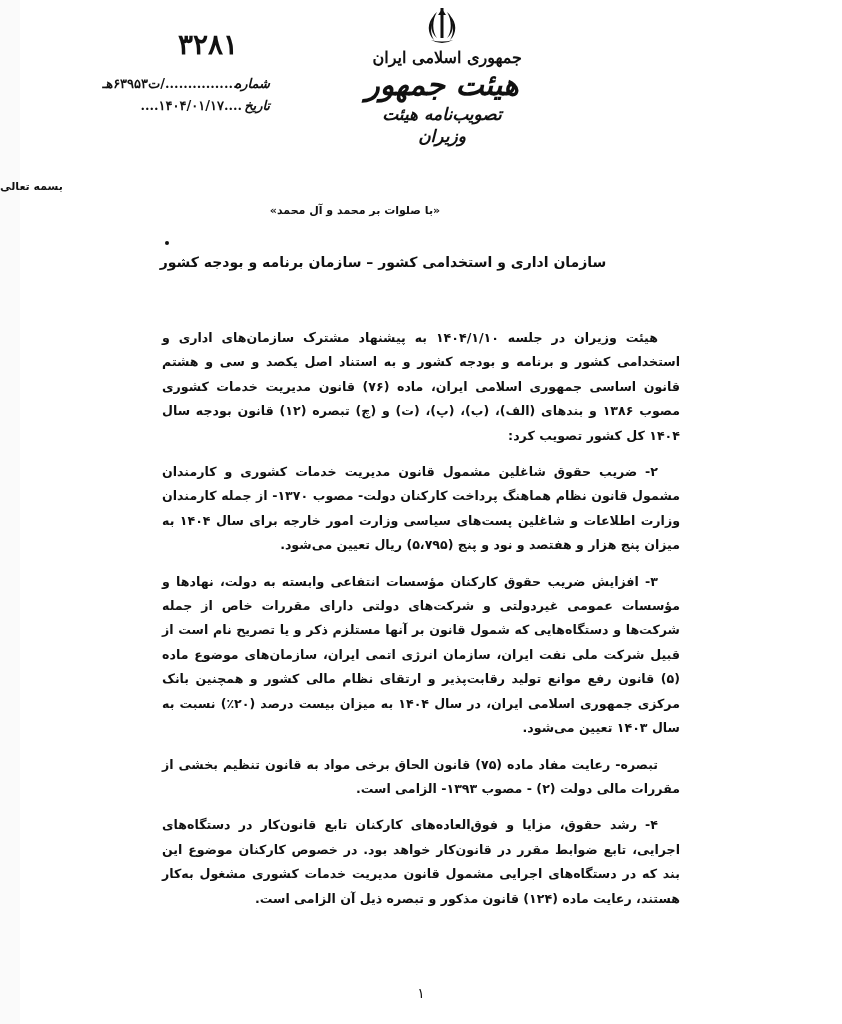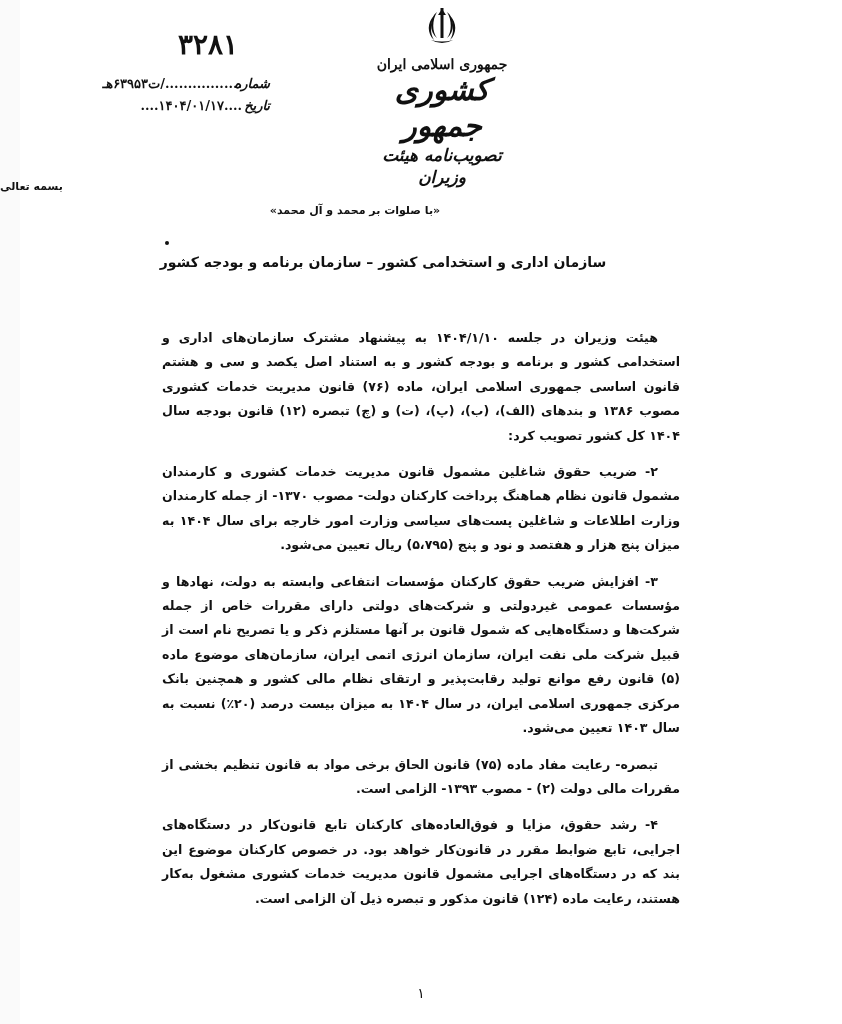--- a/index.html
+++ b/index.html
@@ -24,21 +24,21 @@
     direction: rtl; font-family: "DejaVu Serif", serif;
   }
   .ref-row { display: flex; align-items: baseline; height: 22px; font-size: 13px; }
   .ref-label { font-style: italic; font-weight: bold; width: 28px; font-size: 13px; margin-top: 20px; }
   .ref-value { font-weight: bold; font-size: 13px; letter-spacing: 0.5px; }
   .emblem-block {
     position: absolute; top: 6px; left: 362px; width: 160px;
     text-align: center; direction: rtl;
   }
   .emblem { width: 34px; height: 40px; margin: 0 auto; display: block; }
-  .emblem-caption { font-size: 14px; font-weight: bold; margin-top: 10px; font-family: "DejaVu Serif", serif; }
+  .emblem-caption { font-size: 16px; font-weight: bold; margin-top: 2px; font-family: "DejaVu Serif", serif; text-align: right; }
   .emblem-title { font-size: 30px; font-weight: bold; font-style: italic; font-family: "DejaVu Serif", serif; line-height: 36px; }
   .emblem-subtitle { font-size: 17px; font-weight: bold; font-style: italic; font-family: "DejaVu Serif", serif; line-height: 22px; }
   .basmala {
     position: absolute; top: 180px; left: 0; width: 842px; text-align: left;
     direction: rtl; font-size: 11px; font-weight: bold;
   }
   .salawat {
     position: absolute; top: 204px; left: 0; width: 710px; text-align: center;
     direction: rtl; font-size: 11px; font-weight: bold;
   }
@@ -84,21 +84,21 @@
   <svg class="emblem" viewBox="0 0 34 40">
     <rect x="15.5" y="2" width="3" height="30" fill="#111"></rect>
     <path d="M17 3 L13 9 L21 9 Z" fill="#111"></path>
     <path d="M12 6 C4 12, 4 26, 12 32 C7 26, 7 14, 12 6 Z" fill="#111"></path>
     <path d="M22 6 C30 12, 30 26, 22 32 C27 26, 27 14, 22 6 Z" fill="#111"></path>
     <path d="M9 10 C2 16, 2 28, 9 34 C5 28, 5 18, 9 10 Z" fill="#111"></path>
     <path d="M25 10 C32 16, 32 28, 25 34 C29 28, 29 18, 25 10 Z" fill="#111"></path>
     <path d="M6 34 Q17 40 28 34 Q17 37 6 34 Z" fill="#111"></path>
   </svg>
   <div class="emblem-caption">جمهوری اسلامی ایران</div>
-  <div class="emblem-title">کشوری جمهور</div>
+  <div class="emblem-title">هیئت جمهور</div>
   <div class="emblem-subtitle">تصویب‌نامه هیئت وزیران</div>
 </div>
 
 <div class="basmala">بسمه تعالی</div>
 <div class="salawat">«با صلوات بر محمد و آل محمد»</div>
 
 <div class="dot-mark"></div>
 
 <div class="heading">سازمان اداری و استخدامی کشور – سازمان برنامه و بودجه کشور</div>
 

